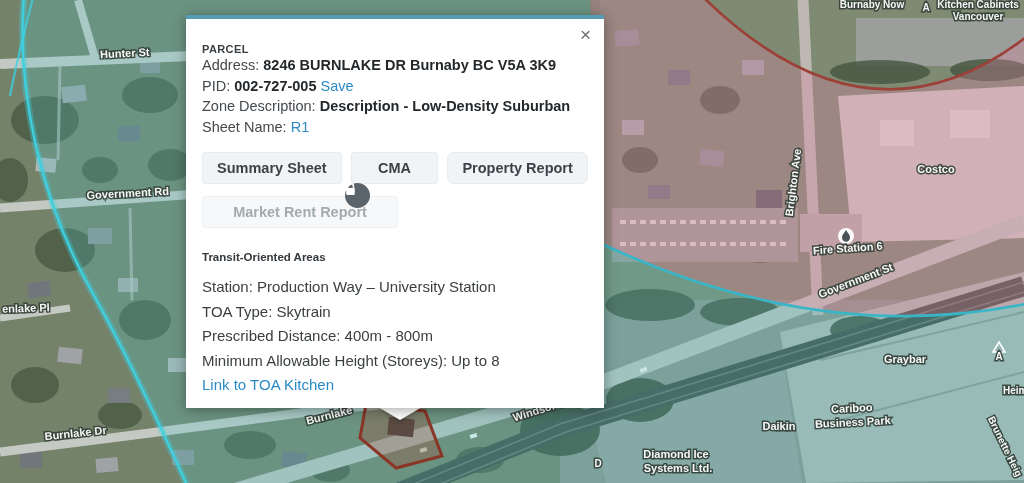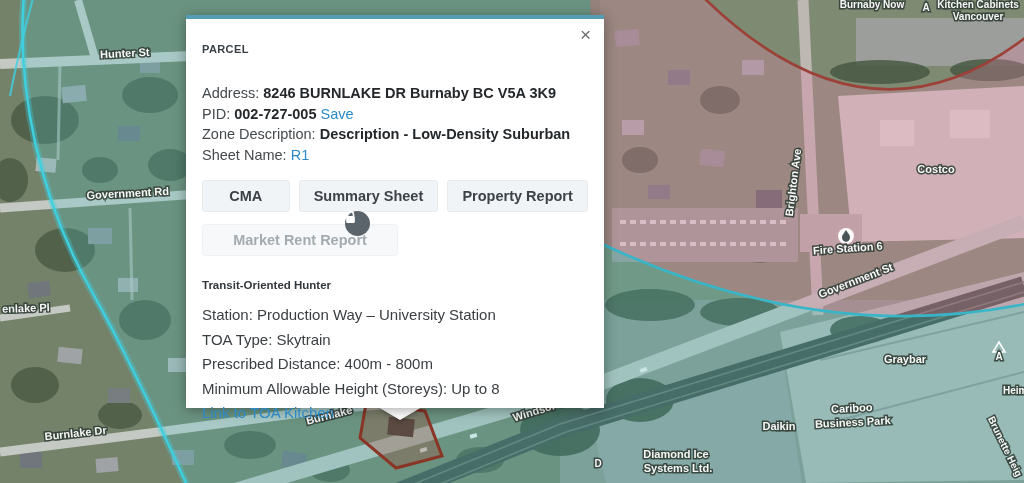--- a/index.html
+++ b/index.html
@@ -11,29 +11,29 @@
   
   .popup{position:absolute;left:186px;top:15px;width:418px;height:393px;box-sizing:border-box;
          background:#ffffff;border-top:4px solid #549db4;
          box-shadow:0 2px 12px rgba(0,0,0,.35);padding:24px 16px 14px 16px;color:#3a3f43;}
   .popup-arrow{position:absolute;left:378px;top:407px;width:0;height:0;
          border-left:22px solid transparent;border-right:22px solid transparent;
          border-top:13px solid #ffffff;filter:drop-shadow(0 2px 2px rgba(0,0,0,.25));}
   .popup-title{font-size:11px;font-weight:bold;letter-spacing:.4px;color:#3a4045;}
   .popup-close{position:absolute;right:13px;top:6px;font-size:19px;line-height:19px;
          color:#6e6e6e;cursor:pointer;font-weight:400;}
-  .rows{margin-top:28px;}
+  .rows{margin-top:0;}
   .row{font-size:14.5px;line-height:20.5px;color:#44494d;white-space:nowrap;}
   .row b{color:#24282b;font-weight:bold;}
   .link{color:#2b8ac6;text-decoration:none;cursor:pointer;}
   .btn-row{display:flex;gap:9px;margin-top:15px;}
   .btn{background:#f1f4f6;border:1px solid #e7ebee;border-radius:3px;color:#3c4247;
        font-family:"Liberation Sans",sans-serif;font-size:14.5px;font-weight:bold;
        padding:7px 0;text-align:center;cursor:pointer;}
-  .btn.b1{width:142px;}.btn.b2{width:89px;}.btn.b3{width:143px;}
+  .btn.b1{width:142px;}.btn.b2{width:89px;}.btn.b3{width:143px;border-radius:7px;}
   .btn-row2{margin-top:12px;position:relative;width:156px;}
   .btn.disabled{width:196px;color:#a4abb0;background:#f6f8f9;border-color:#eef1f3;cursor:default;}
   .lock-badge{position:absolute;right:-12px;top:-13px;width:25px;height:25px;border-radius:50%;
        background:#5b646a;display:flex;align-items:center;justify-content:center;}
   .toa-heading{margin-top:23px;font-size:11.5px;font-weight:bold;color:#33383c;}
   .toa{margin-top:12px;}
   .toa-line{font-size:15px;line-height:24.5px;color:#3a3f42;white-space:nowrap;}
   .toa-link{font-size:15px;line-height:24.5px;}
 </style>
 </head>
@@ -211,35 +211,35 @@
         <span>Zone Description:</span>
         <b>Description - Low-Density Suburban</b>
       </div>
       <div class="row">
         <span>Sheet Name:</span>
         <a class="link">R1</a>
       </div>
     </div>
 
     <div class="btn-row">
+      <button class="btn b1">Summary Sheet</button>
       <button class="btn b2">CMA</button>
-      <button class="btn b1">Summary Sheet</button>
       <button class="btn b3">Property Report</button>
     </div>
     <div class="btn-row2">
       <button class="btn disabled">Market Rent Report</button>
       <span class="lock-badge">
         <svg width="11" height="13" viewBox="0 0 11 13">
           <path d="M2.5,5 V3.5 a3,3 0 0 1 6,0 V5" fill="none" stroke="#ffffff" stroke-width="1.6"></path>
           <rect x="1.2" y="5" width="8.6" height="7" rx="1.2" fill="#ffffff"></rect>
         </svg>
       </span>
     </div>
 
-    <div class="toa-heading">Transit-Oriented Hunter</div>
+    <div class="toa-heading">Transit-Oriented Areas</div>
     <div class="toa">
       <div class="toa-line">Station: Production Way – University Station</div>
       <div class="toa-line">TOA Type: Skytrain</div>
       <div class="toa-line">Prescribed Distance: 400m - 800m</div>
       <div class="toa-line">Minimum Allowable Height (Storeys): Up to 8</div>
       <div class="toa-link"><a class="link">Link to TOA Kitchen</a></div>
     </div>
   </div>
 </div>
 

